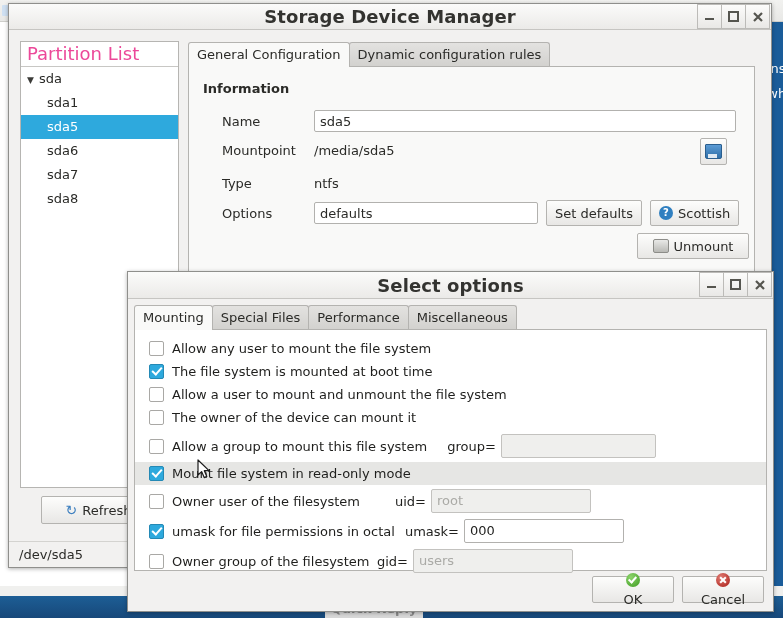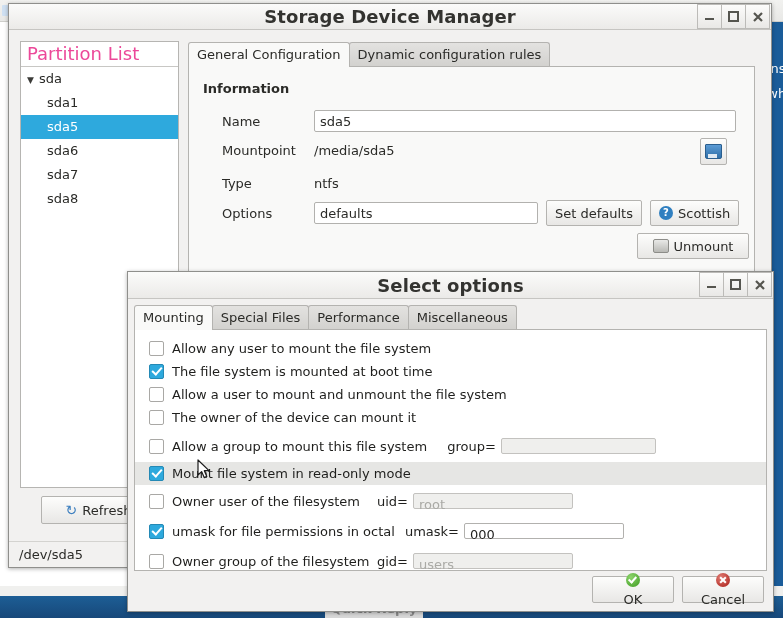--- a/index.html
+++ b/index.html
@@ -266,21 +266,21 @@
     position: absolute; left: 4px; top: 0px;
     width: 4px; height: 8px;
     border: solid #ffffff;
     border-width: 0 2px 2px 0;
     transform: rotate(42deg);
   }
   .opt-label { white-space: nowrap; }
   .opt-eq { margin-left: 10px; white-space: nowrap; }
   .opt-field {
     margin-left: 5px;
-    height: 16px; line-height: 22px;
+    height: 24px; line-height: 22px;
     border: 1px solid #c3c2bf;
     background: #efefed;
     color: #aaaaa6;
     font-size: 13px;
     padding: 0 5px; box-sizing: border-box;
     border-radius: 2px;
   }
   .opt-field.active {
     background: #ffffff; color: #1f1f1d; border-color: #b2b1ae;
   }
@@ -531,21 +531,21 @@
         </div>
 
         <div class="opt-row hl" style="margin-top:3px;">
           <span class="cb checked"></span>
           <span class="opt-label">Mount file system in read-only mode</span>
         </div>
 
         <div class="opt-row" style="margin-top:3px; height:26px;">
           <span class="cb"></span>
           <span class="opt-label" style="width:205px;">Owner user of the filesystem</span>
-          <span class="opt-eq" style="margin-left:0px;">uid=</span>
+          <span class="opt-eq" style="margin-left:18px;">uid=</span>
           <span class="opt-field" style="width:160px;">root</span>
         </div>
 
         <div class="opt-row" style="margin-top:4px; height:26px;">
           <span class="cb checked"></span>
           <span class="opt-label">umask for file permissions in octal</span>
           <span class="opt-eq">umask=</span>
           <span class="opt-field active" style="width:160px;">000</span>
         </div>
 

